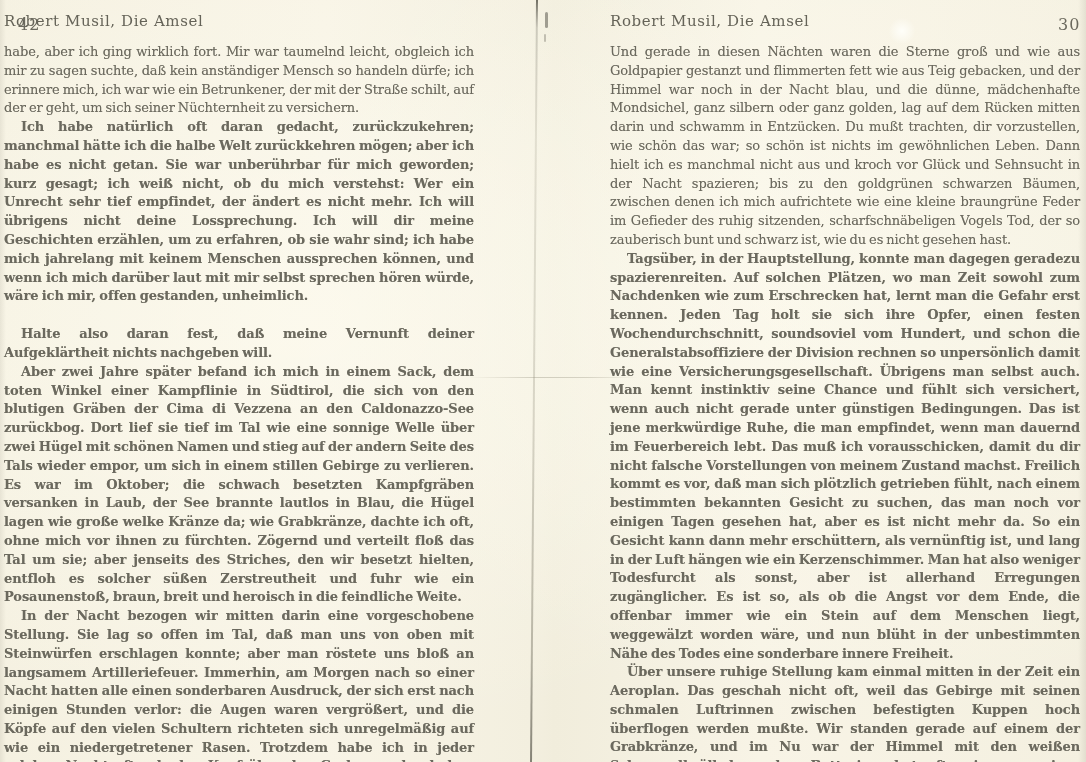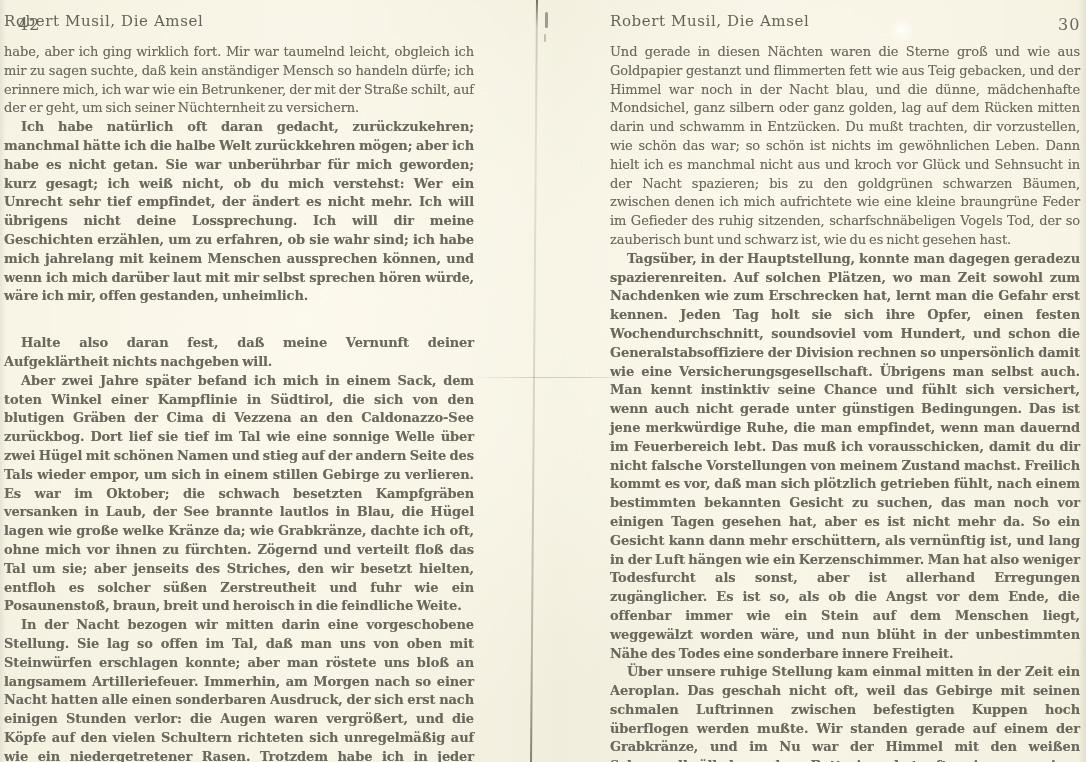--- a/index.html
+++ b/index.html
@@ -37,21 +37,21 @@
     font-size:13px;line-height:18.8px;color:#6b695e;
     text-align:justify;
     letter-spacing:-0.1px;word-spacing:-1px;
     text-shadow:0 0 0.5px rgba(107,105,94,0.45);
     hyphens:auto;
   }
   .textblock.lt{left:4px;}
   .textblock.rt{left:67px;}
   .textblock p{margin:0;padding:0;}
   .textblock p.indent{text-indent:17px;font-weight:bold;}
-  .textblock p.gap{margin-top:28px;}
+  .textblock p.gap{margin-top:19px;}
 
   
   .fold-line{
     position:absolute;left:536px;top:0;width:2px;height:762px;
     transform:rotate(0.45deg);transform-origin:top center;
     background:linear-gradient(to bottom,
       rgba(82,80,70,0.8) 0px, rgba(82,80,70,0.25) 28px,
       rgba(150,146,128,0.22) 18%, rgba(140,136,118,0.3) 55%,
       rgba(115,112,96,0.45) 85%, rgba(85,83,72,0.7) 100%);
   }

